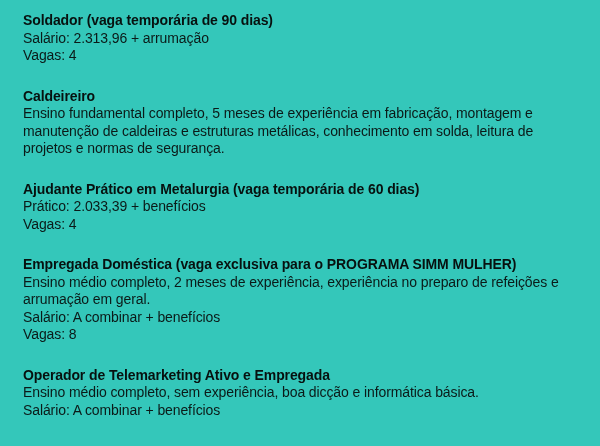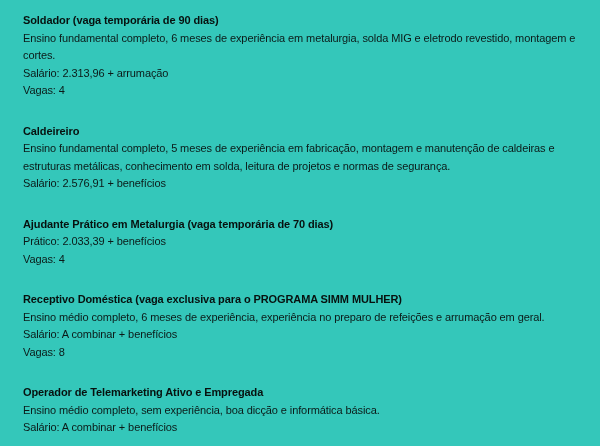--- a/index.html
+++ b/index.html
@@ -4,47 +4,45 @@
 <style>
   html, body { margin: 0; padding: 0; }
   body {
     width: 600px; height: 446px; overflow: hidden;
     background: #34c7ba;
     font-family: "Liberation Sans", sans-serif;
     color: #0b1a18;
   }
   .list { position: relative; padding: 12px 0 0 23px; }
   .job { margin-bottom: 23px; }
-  .job p { margin: 0; font-size: 11px; line-height: 17.5px; letter-spacing: -0.1px; }
+  .job p { margin: 0; font-size: 14px; line-height: 17.5px; letter-spacing: -0.1px; }
   .job .title { font-weight: bold; color: #07110f; }
   .job .desc { width: 560px; }
 </style>
 </head>
 <body>
 
 <div class="list">
   <div class="job">
     <p class="title">Soldador (vaga temporária de 90 dias)</p>
-    <p class="desc">Ensino fundamental completo, 6 meses de experiência em metalurgia, solda MIG e eletrodo revestido, montagem e cortes.</p>
     <p>Salário: 2.313,96 + arrumação</p>
     <p>Vagas: 4</p>
   </div>
   <div class="job">
     <p class="title">Caldeireiro</p>
     <p class="desc">Ensino fundamental completo, 5 meses de experiência em fabricação, montagem e manutenção de caldeiras e estruturas metálicas, conhecimento em solda, leitura de projetos e normas de segurança.</p>
-    <p>Salário: 2.576,91 + benefícios</p>
   </div>
   <div class="job">
-    <p class="title">Ajudante Prático em Metalurgia (vaga temporária de 70 dias)</p>
+    <p class="title">Ajudante Prático em Metalurgia (vaga temporária de 60 dias)</p>
     <p>Prático: 2.033,39 + benefícios</p>
     <p>Vagas: 4</p>
   </div>
   <div class="job">
-    <p class="title">Receptivo Doméstica (vaga exclusiva para o PROGRAMA SIMM MULHER)</p>
-    <p class="desc">Ensino médio completo, 6 meses de experiência, experiência no preparo de refeições e arrumação em geral.</p>
+    <p class="title">Empregada Doméstica (vaga exclusiva para o PROGRAMA SIMM MULHER)</p>
+    <p class="desc">Ensino médio completo, 2 meses de experiência, experiência no preparo de refeições e arrumação em geral.</p>
     <p>Salário: A combinar + benefícios</p>
     <p>Vagas: 8</p>
   </div>
   <div class="job">
     <p class="title">Operador de Telemarketing Ativo e Empregada</p>
     <p class="desc">Ensino médio completo, sem experiência, boa dicção e informática básica.</p>
     <p>Salário: A combinar + benefícios</p>
 
   </div>
 </div>

